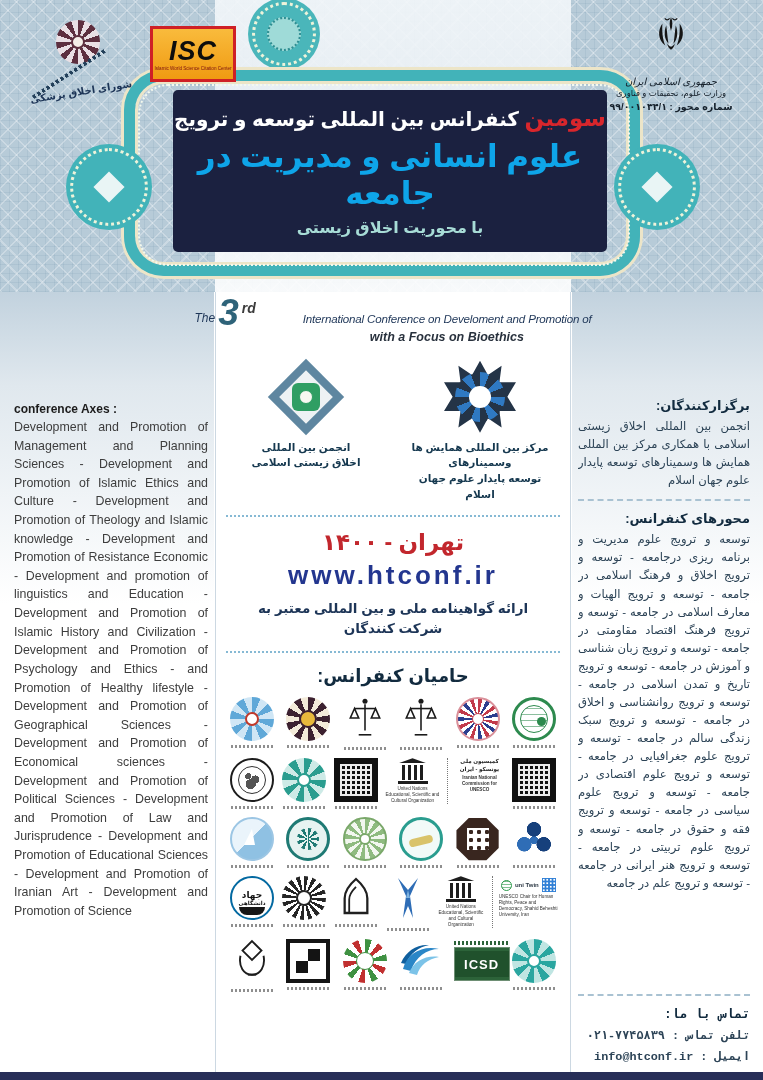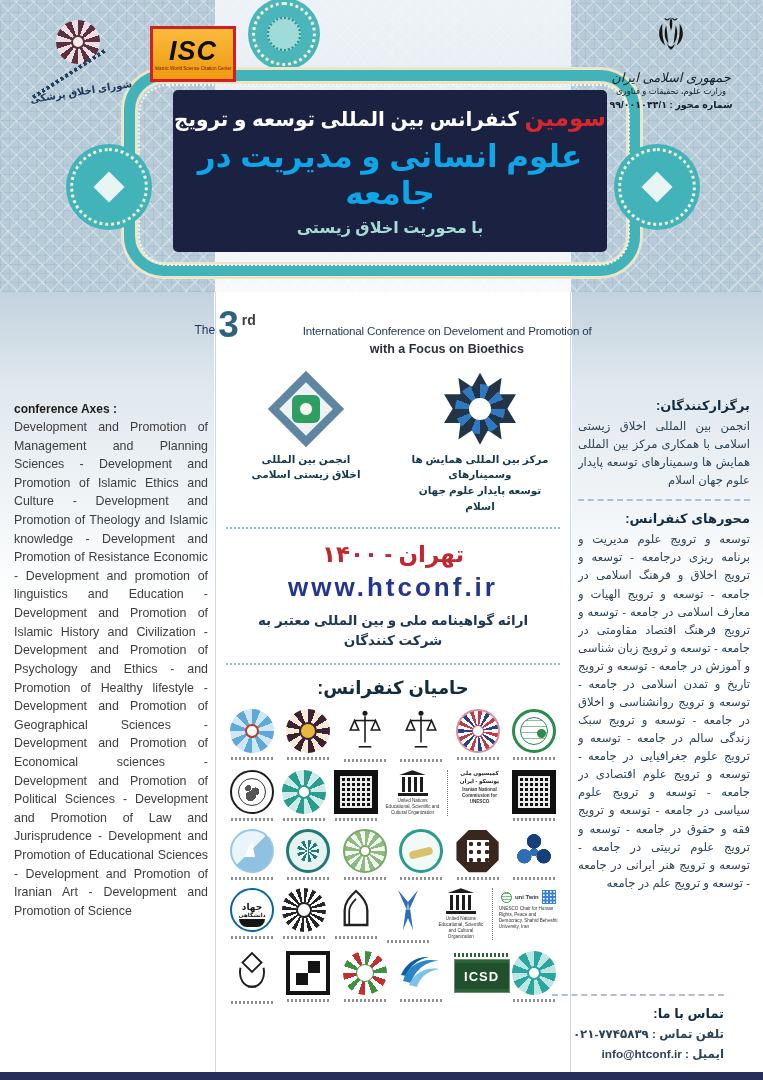--- a/index.html
+++ b/index.html
@@ -45,21 +45,21 @@
   .bmed-cap{margin-top:10px;font-size:10px;font-weight:700;color:#1d3557;transform:rotate(-9deg);
     text-align:center;direction:rtl;}
   .isc{position:absolute;left:150px;top:26px;width:86px;height:56px;z-index:6;box-sizing:border-box;
     background:linear-gradient(180deg,#f9bb3c,#f09a12);border:3px solid #cf2026;
     display:flex;flex-direction:column;align-items:center;justify-content:center;}
   .isc-t{font-size:27px;font-weight:800;font-style:italic;color:#0d0d0d;line-height:1;letter-spacing:1px;}
   .isc-s{font-size:4.6px;color:#7a1012;margin-top:1px;}
 
   
   .gov{position:absolute;right:24px;top:14px;width:136px;z-index:6;text-align:center;color:#15202b;}
-  .gov-l1{font-size:13px;font-style:italic;margin-top:8px;}
+  .gov-l1{font-size:10px;font-style:italic;margin-top:14px;}
   .gov-l2{font-size:8.5px;margin-top:1px;}
   .gov-l3{font-size:9.5px;margin-top:3px;font-weight:700;}
   .ltr{direction:ltr;unicode-bidi:isolate;display:inline-block;}
 
   
   .side-bg{position:absolute;top:292px;height:780px;
     background:linear-gradient(180deg,#c2d2de 0%,#e0e8ee 12%,#ffffff 40%);}
   .sb-l{left:0;width:214px;} .sb-r{left:572px;width:191px;}
   .card{position:absolute;left:215px;top:292px;width:356px;height:780px;background:#fff;
     border-left:1px solid #ccd8e2;border-right:1px solid #ccd8e2;box-sizing:border-box;}
@@ -69,25 +69,25 @@
   .axes-en{position:absolute;left:14px;top:402px;width:194px;color:#3d3d3d;}
   .axes-en h3{margin:0 0 2px;font-size:12px;color:#1c1c1c;}
   .axes-en p{margin:0;font-size:12.4px;line-height:1.5;text-align:justify;}
 
   
   .fa-col{position:absolute;left:578px;top:398px;width:172px;height:582px;overflow:hidden;
     direction:rtl;color:#2c4356;}
   .fa-h{font-size:13px;font-weight:800;color:#122b3f;margin:0 0 4px;}
   .fa-p{font-size:11.6px;line-height:1.56;margin:0;text-align:justify;}
   .dash{border-top:2px dashed #a9c2d2;margin:10px 0;}
-  .fa-contact{position:absolute;left:552px;top:984px;width:172px;direction:rtl;color:#2c4356;}
+  .fa-contact{position:absolute;left:578px;top:984px;width:172px;direction:rtl;color:#2c4356;font-family:Liberation Mono, monospace;}
   .fa-line{font-size:11.8px;margin-top:6px;font-weight:600;}
 
   
-  .t-en{margin:20px 12px 0;color:#1d3557;}
+  .t-en{margin:8px 12px 0;color:#1d3557;font-style:italic;}
   .t-row{display:flex;align-items:flex-end;justify-content:center;gap:3px;}
   .t-the{font-size:12px;padding-bottom:2px;}
   .t-num{font-size:37px;font-weight:800;color:#2e6379;line-height:.72;}
   .t-ord{font-size:14px;color:#3c3c3c;align-self:flex-start;font-weight:700;}
   .t-l1{font-size:11.6px;letter-spacing:-.2px;padding-bottom:2px;white-space:nowrap;padding-left:44px;}
   .t-l2{font-size:16.5px;font-weight:800;text-align:center;letter-spacing:-.4px;margin-top:3px;color:#1e3766;white-space:nowrap;}
   .t-l3{font-size:12.5px;text-align:right;margin:3px 34px 0 0;color:#28313d;font-weight:600;}
 
   .orgs{display:flex;justify-content:center;gap:36px;margin-top:14px;}
   .org{width:138px;text-align:center;}

